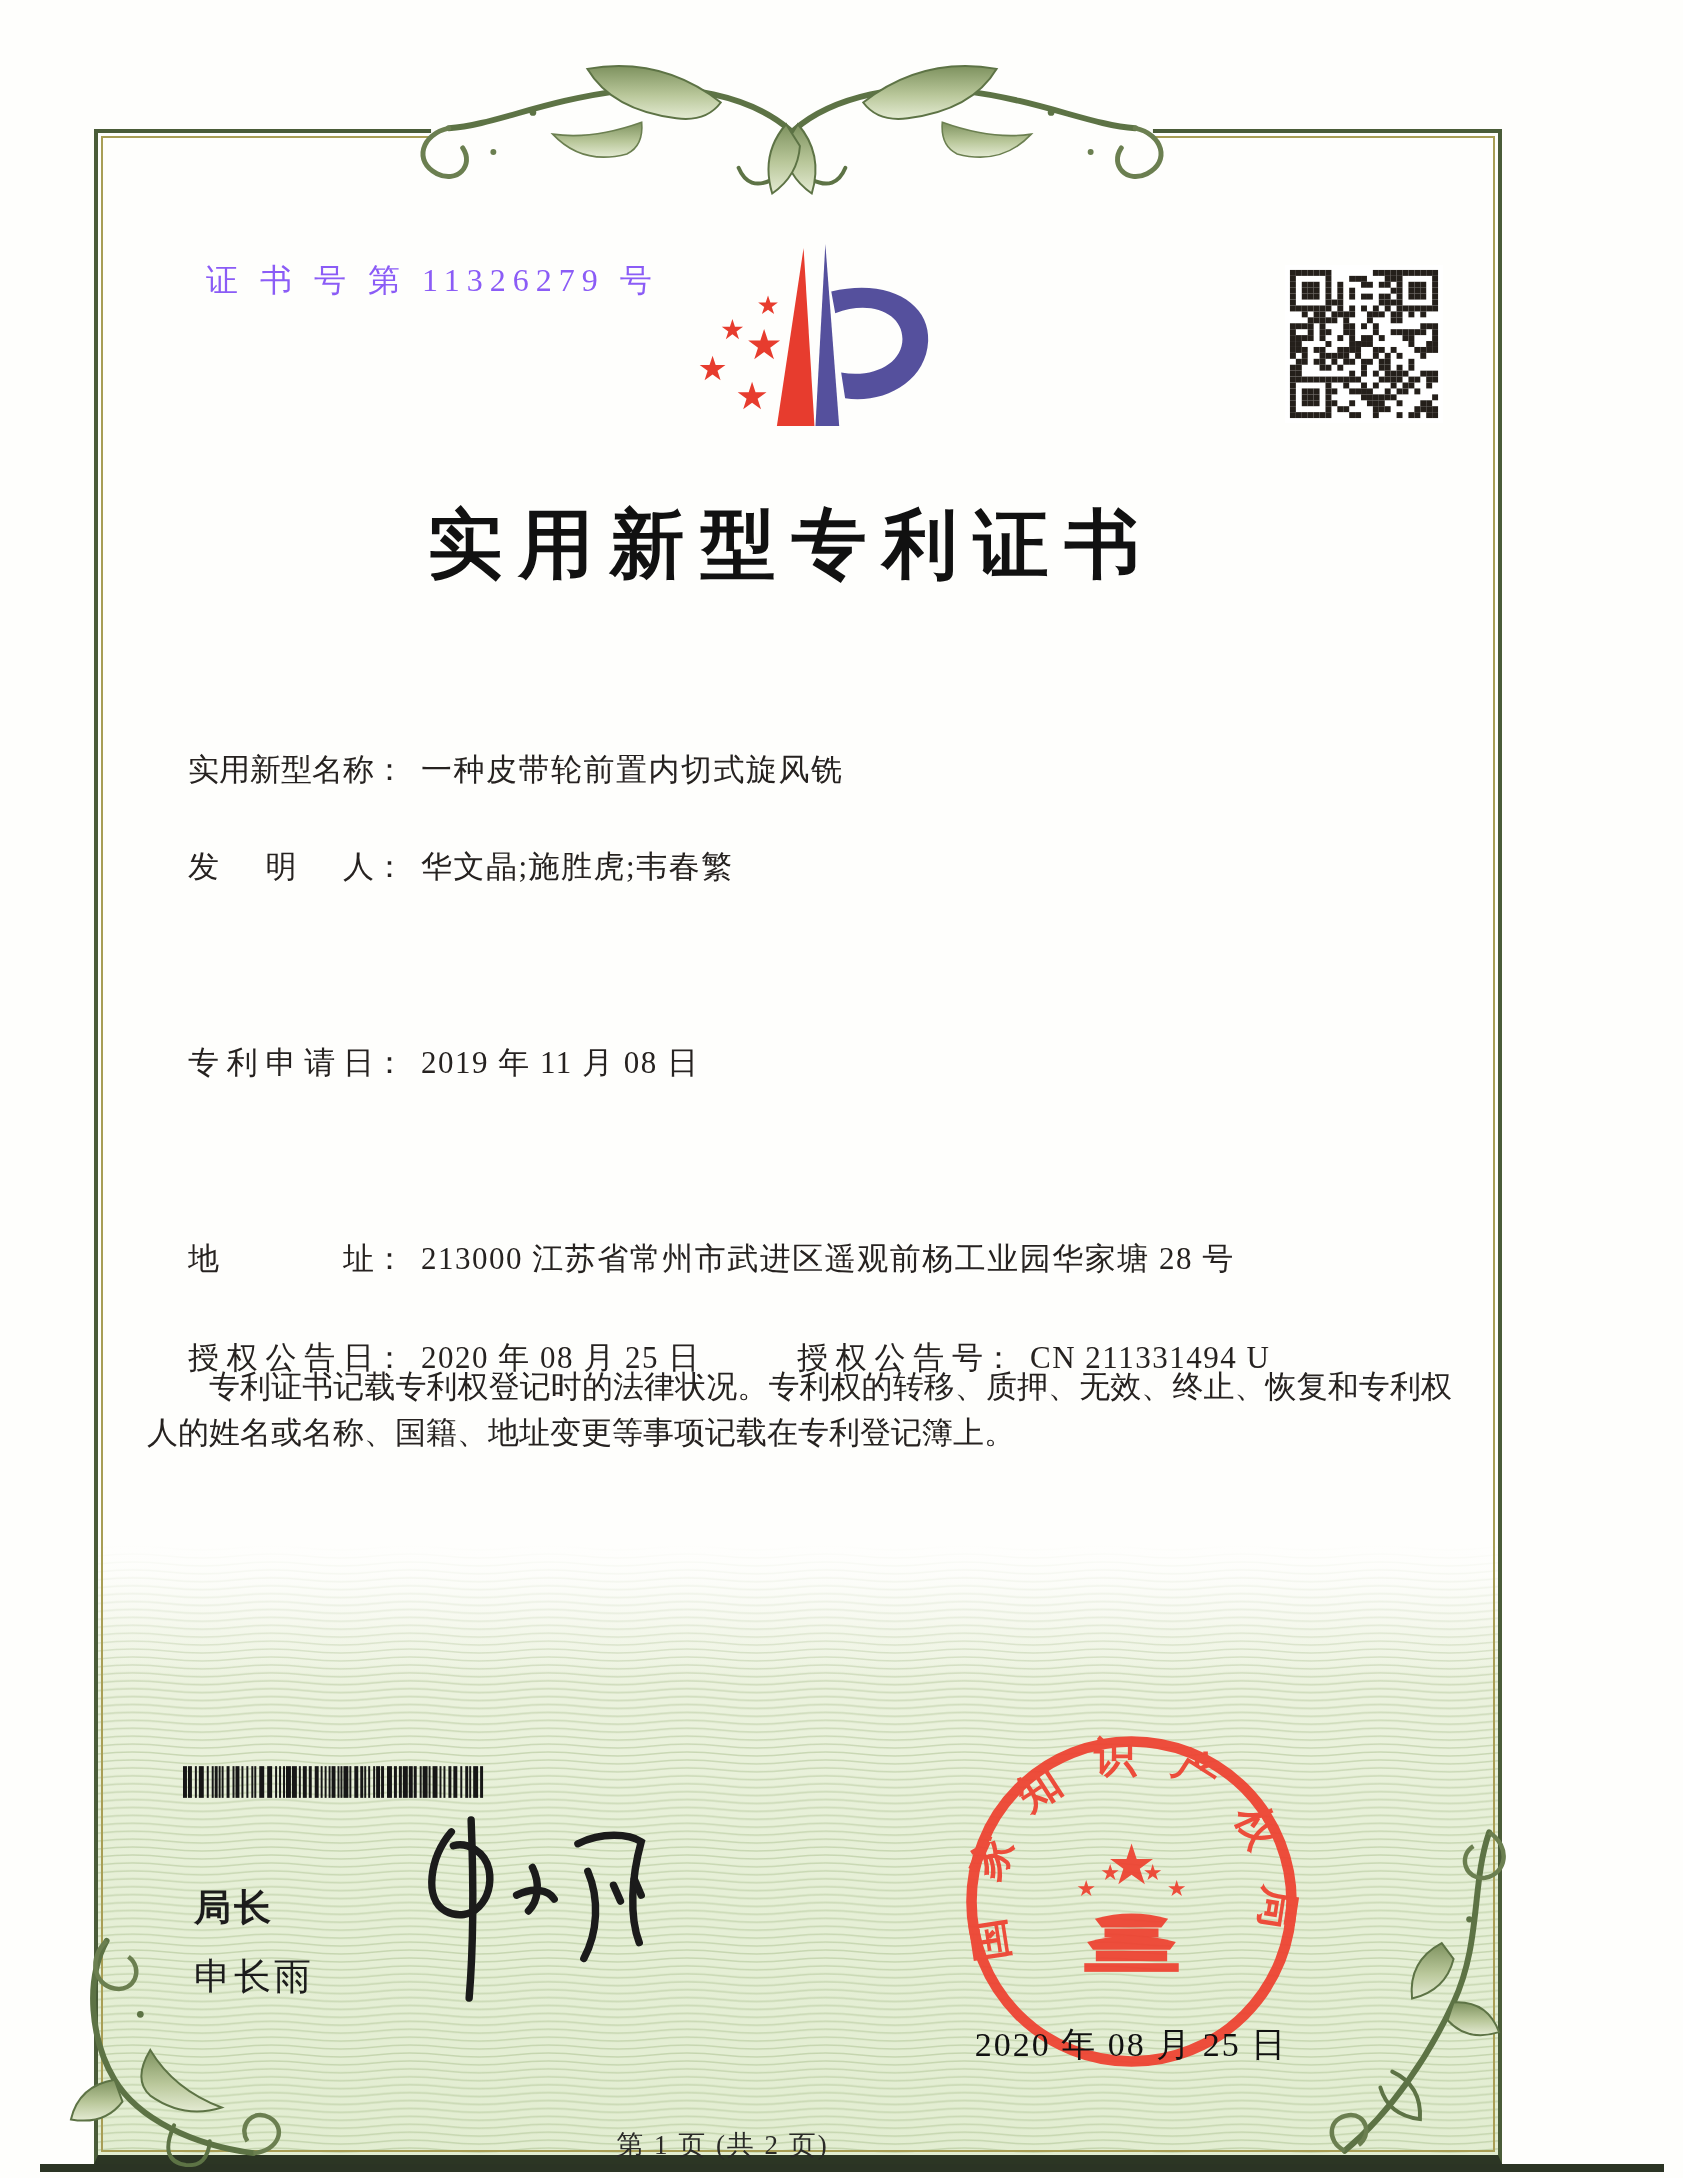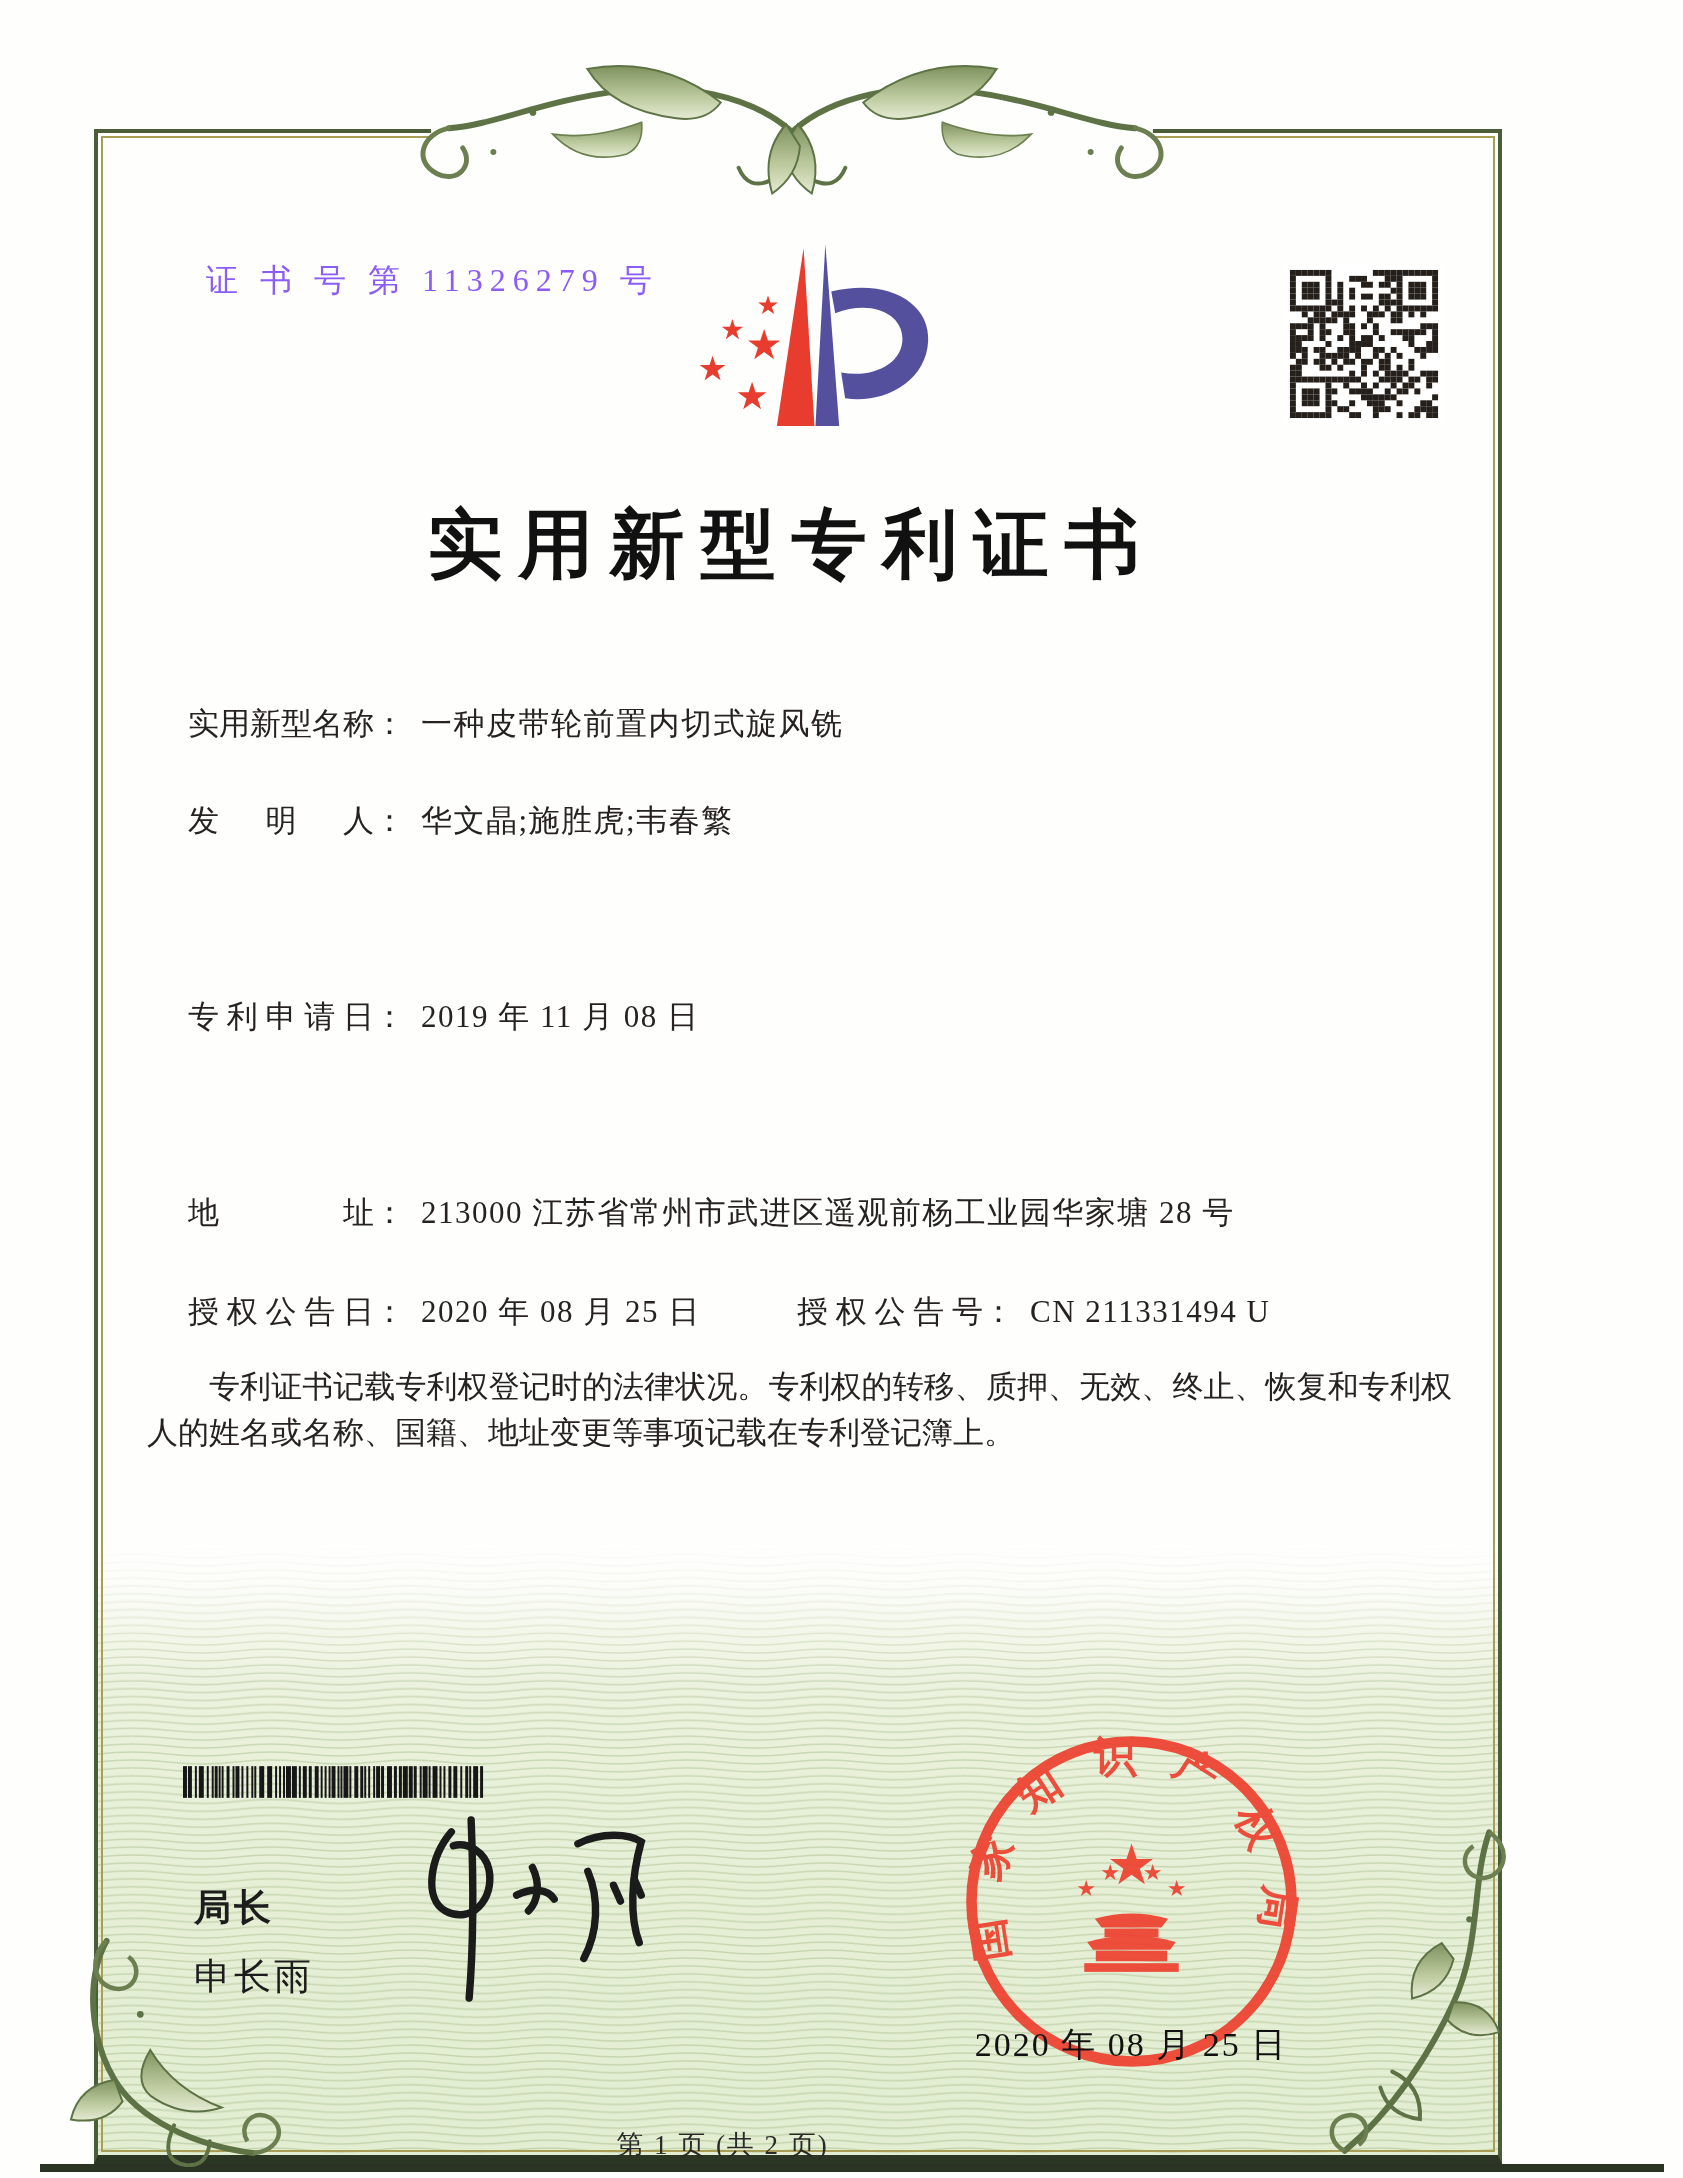--- a/index.html
+++ b/index.html
@@ -33,21 +33,21 @@
   
   .cert-no{
     position:absolute;left:186px;top:259px;z-index:4;
     font-size:32px;letter-spacing:7px;color:#8b5cf6;margin-left:20px;
   }
   .big-title{
     position:absolute;left:0;top:495px;width:1683px;text-align:center;z-index:4;
     transform:translateX(-50px);
     font-size:75px;font-weight:700;letter-spacing:16px;color:#111;
   }
-  .frow{position:absolute;left:188px;z-index:4;font-size:31px;white-space:nowrap;color:#262220;}
+  .frow{position:absolute;left:188px;z-index:4;font-size:31px;white-space:nowrap;color:#262220;margin-top:46px;}
   .flabel{display:inline-block;width:186px;text-align:justify;text-align-last:justify;vertical-align:bottom;}
   .fcolon{margin-right:16px;}
   .fvalue{letter-spacing:1.5px;}
   .pair{position:absolute;top:0;white-space:nowrap;}
   .paras{
     position:absolute;left:147px;top:1364px;width:1305px;z-index:4;
     font-size:31px;line-height:46px;text-align:justify;color:#262220;
   }
   .paras p{margin:0;text-indent:2em;}
   .officer{position:absolute;left:194px;z-index:4;font-size:37px;letter-spacing:3px;color:#1c1c1c;

